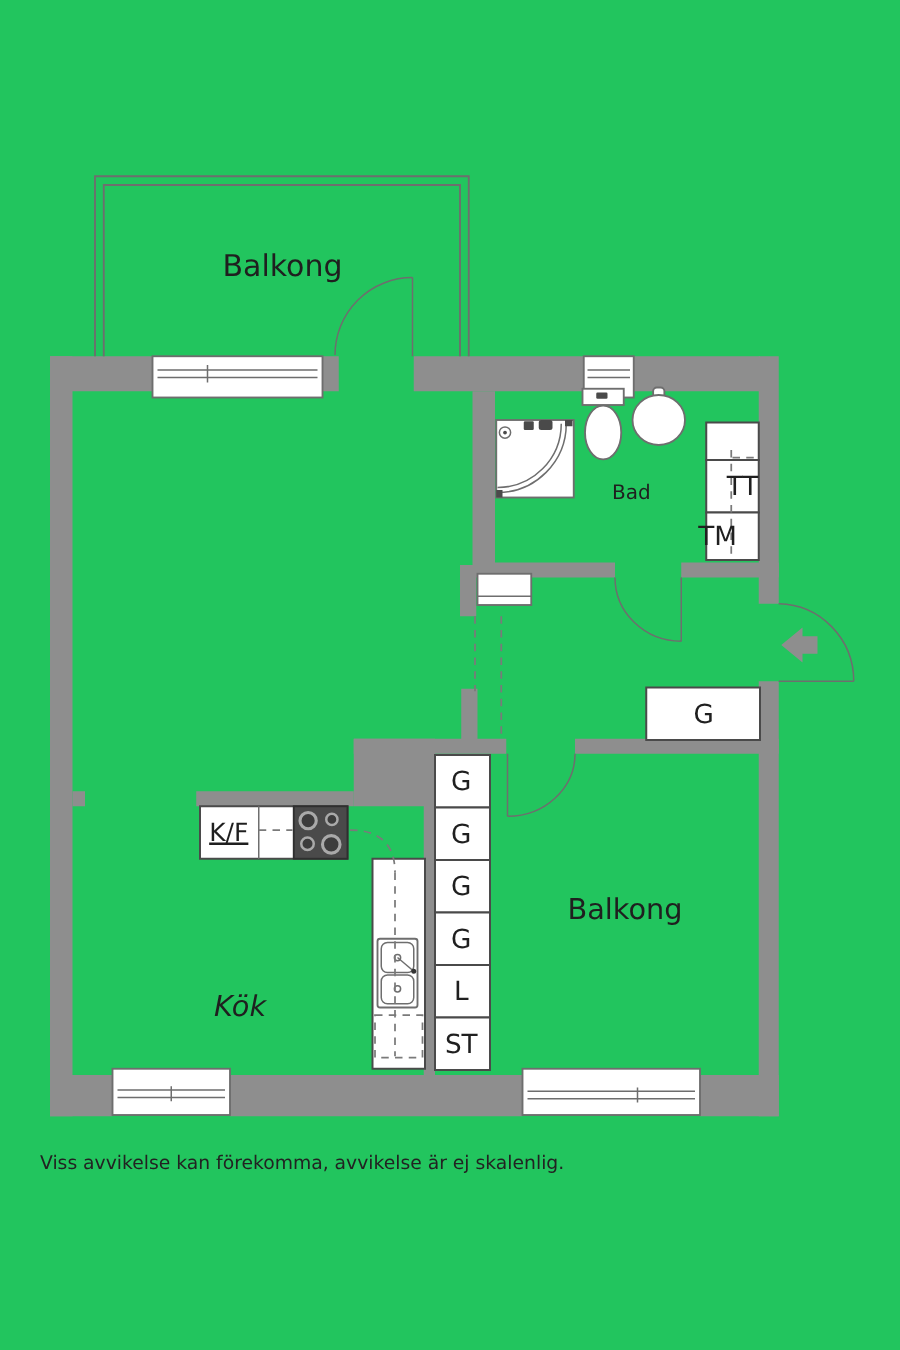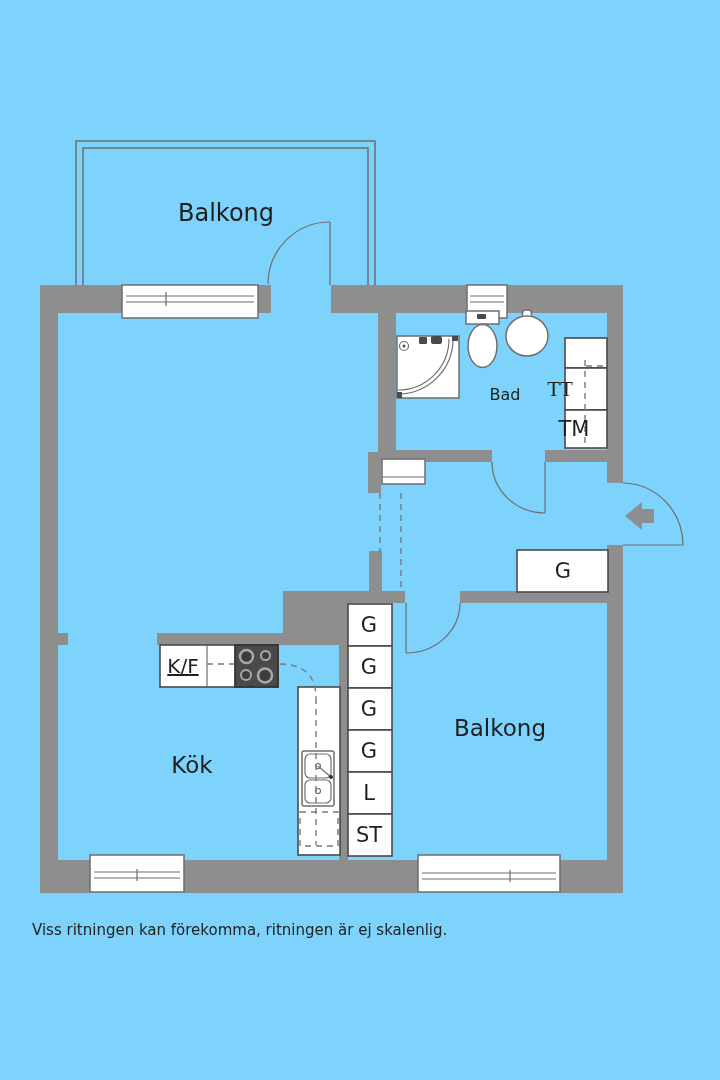--- a/index.html
+++ b/index.html
@@ -1,19 +1,19 @@
 <!DOCTYPE html>
 <html style="--wall: #8e8e8e; --line: #6e6e6e; --fixture: #4a4a4a; --stove: #4a4a4a; --text: #1f1f1f;"><head>
 <meta charset="utf-8">
 <style>
   :root{
     --wall:#8e8e8e; --line:#6e6e6e; --fixture:#4a4a4a; --stove:#4a4a4a; --text:#1f1f1f;
   }
   html,body{margin:0;padding:0;background:#fff;}
-  .stage{position:relative;width:720px;height:1080px;background:#7dd3fc;overflow:hidden;
+  .stage{position:relative;width:720px;height:1080px;background:#22c55e;overflow:hidden;
          font-family:"DejaVu Sans","Liberation Sans",sans-serif;color:var(--text);}
   .wall{position:absolute;background:var(--wall);}
   svg.lines{position:absolute;left:0;top:0;pointer-events:none;}
   .ln{stroke:var(--line);stroke-width:1.5;fill:none;}
   .lnthin{stroke:var(--line);stroke-width:1.2;fill:none;}
   .wfill{fill:#fff;stroke:var(--line);stroke-width:1.5;}
   .cab{fill:#fff;stroke:var(--fixture);stroke-width:1.6;}
   .dash{stroke:#7a7a7a;stroke-width:1.4;fill:none;stroke-dasharray:6 5;}
   .lbl{position:absolute;transform:translate(-50%,-50%);white-space:nowrap;color:var(--text);}
   .lbl.room{font-size:23px;}
@@ -170,31 +170,31 @@
     <g>
       <path class="dash" d="M207,664 H234"></path>
       <path class="dash" d="M280,664 C302,664 316,674 316,698"></path>
       <path class="dash" d="M316,698 V845"></path>
       <rect class="dash" x="300" y="812" width="38" height="34" fill="none"></rect>
     </g>
   </svg>
 
   <div class="lbl" style="left:226px;top:213px;font-size:24px;">Balkong</div>
   <div class="lbl" style="left:505px;top:394px;font-size:16px;">Bad</div>
-  <div class="lbl room" style="left:192px;top:765px;">Kök</div>
+  <div class="lbl room" style="left:192px;top:806px;font-style:italic;">Kök</div>
   <div class="lbl room" style="left:500px;top:728px;">Balkong</div>
 
-  <div class="lbl small" style="left:560px;top:389px;font-family:Liberation Serif, serif;">TT</div>
+  <div class="lbl small" style="left:594px;top:389px;">TT</div>
   <div class="lbl small" style="left:574px;top:429px;">TM</div>
 
   <div class="lbl small" style="left:563px;top:571px;">G</div>
 
   <div class="lbl small" style="left:369px;top:625px;">G</div>
   <div class="lbl small" style="left:369px;top:667px;">G</div>
   <div class="lbl small" style="left:369px;top:709px;">G</div>
   <div class="lbl small" style="left:369px;top:751px;">G</div>
   <div class="lbl small" style="left:369px;top:793px;">L</div>
   <div class="lbl small" style="left:369px;top:835px;">ST</div>
 
   <div class="lbl" style="left:183px;top:666px;font-size:20px;text-decoration:underline;">K/F</div>
 
-  <div class="footer">Viss ritningen kan förekomma, ritningen är ej skalenlig.</div>
+  <div class="footer">Viss avvikelse kan förekomma, avvikelse är ej skalenlig.</div>
 </div>
 
 </body></html>

